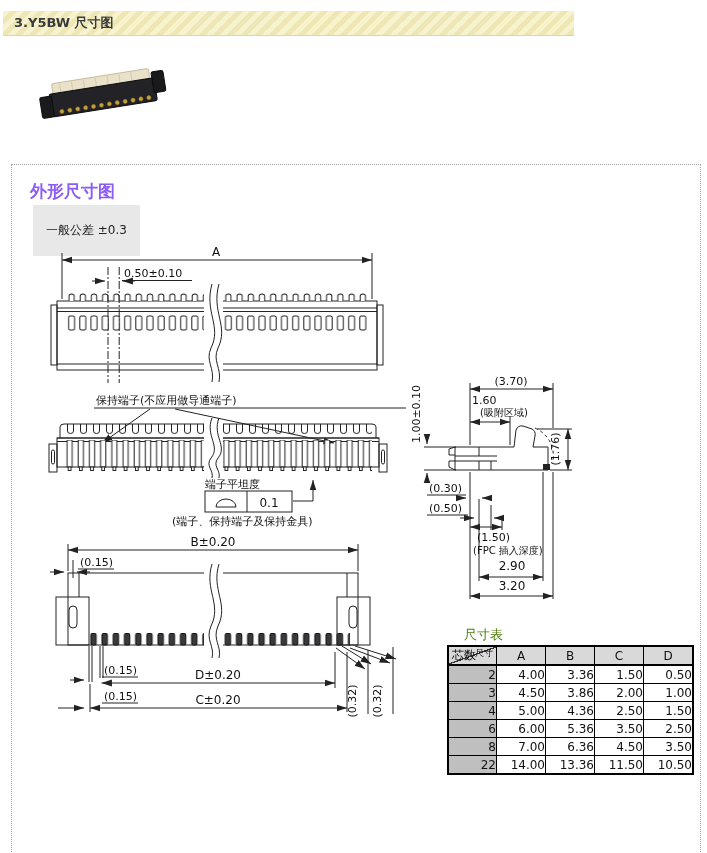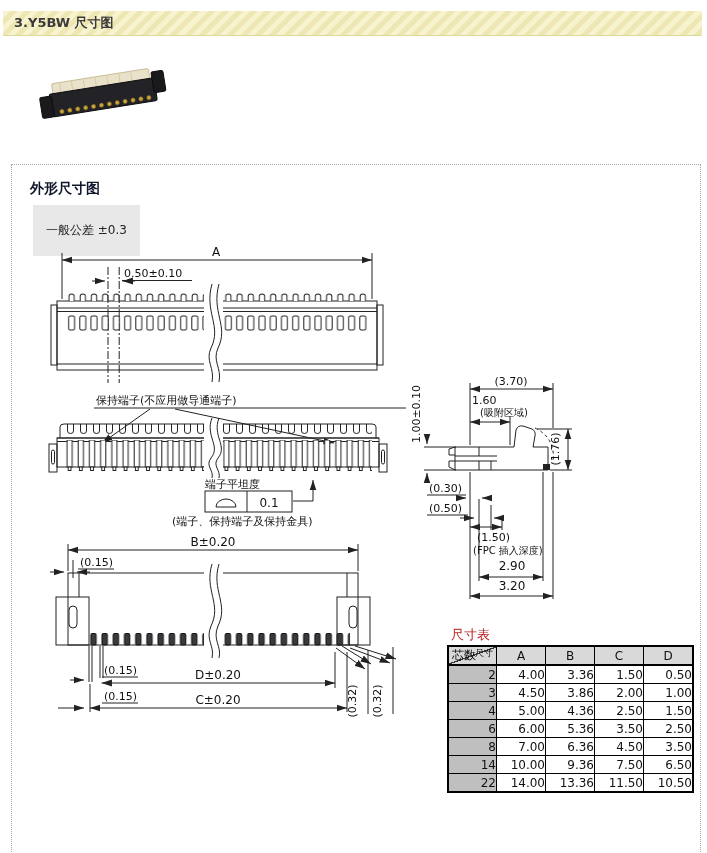--- a/index.html
+++ b/index.html
@@ -1,44 +1,44 @@
 <!DOCTYPE html>
 <html><head>
 <meta charset="utf-8">
 <style>
   html,body{margin:0;padding:0;}
   body{
     width:707px;height:853px;overflow:hidden;position:relative;
     background:#fff;font-family:"DejaVu Sans","Liberation Sans",sans-serif;color:#222;
   }
   .titlebar{
-    position:absolute;left:3px;top:11px;width:699px;height:24px;
+    position:absolute;left:3px;top:11px;width:571px;height:24px;
     background:repeating-linear-gradient(135deg,#f8f3cf 0 5px,#efe7b3 5px 10px);
     border-bottom:1px solid #e0d79b;
     font-size:13px;font-weight:bold;color:#3a3a3a;line-height:24px;
   }
   .titlebar span{padding-left:11px;}
   .dotted-box{
     position:absolute;left:11px;top:164px;width:688px;height:760px;
     border:1px dotted #a8a8a8;background:#fff;
   }
   .sec-title{
-    position:absolute;left:30px;top:180px;font-size:14px;font-weight:bold;color:#0f172a;
+    position:absolute;left:30px;top:180px;font-size:17px;font-weight:bold;color:#8b5cf6;
   }
   .tol-badge{
     position:absolute;left:33px;top:205px;background:#e8e8e8;color:#222;
     font-size:12px;padding:17px 13px;
   }
   .photo{position:absolute;left:24px;top:56px;}
   svg.overlay{position:absolute;left:0;top:0;pointer-events:none;}
   svg text{font-family:"DejaVu Sans","Liberation Sans",sans-serif;fill:#111;stroke:none;}
   .d11{font-size:11px;} .d12{font-size:12px;} .c11{font-size:11px;} .c10{font-size:10px;}
   .cl{stroke-dasharray:8 2 2 2;}
   .dash{stroke-dasharray:3 3;}
-  .tbl-title{position:absolute;left:451px;top:626px;font-size:13px;color:#b91c1c;}
+  .tbl-title{position:absolute;left:464px;top:626px;font-size:13px;color:#4d7c0f;}
   table.dims{
     position:absolute;left:447px;top:645px;border-collapse:collapse;
     border:2px solid #000;font-size:12px;color:#111;table-layout:fixed;
   }
   table.dims th,table.dims td{border:1px solid #000;height:17px;padding:0;}
   table.dims thead th{background:#d9d9d9;border-bottom:2px solid #000;font-weight:normal;width:48px;text-align:center;}
   table.dims th.corner{width:47px;position:relative;padding:0;
     background:
       linear-gradient(to bottom right,rgba(0,0,0,0) calc(50% - 0.7px),#333 calc(50% - 0.7px) calc(50% + 0.7px),rgba(0,0,0,0) calc(50% + 0.7px)),
       #d9d9d9;}
@@ -328,27 +328,20 @@
       <td class="num">2.50</td>
     </tr>
     <tr>
       <td class="rowhead">8</td>
       <td class="num">7.00</td>
       <td class="num">6.36</td>
       <td class="num">4.50</td>
       <td class="num">3.50</td>
     </tr>
     <tr>
-      <td class="rowhead">14</td>
-      <td class="num">10.00</td>
-      <td class="num">9.36</td>
-      <td class="num">7.50</td>
-      <td class="num">6.50</td>
-    </tr>
-    <tr>
       <td class="rowhead">22</td>
       <td class="num">14.00</td>
       <td class="num">13.36</td>
       <td class="num">11.50</td>
       <td class="num">10.50</td>
     </tr>
   </tbody>
 </table>
 
 </body></html>

